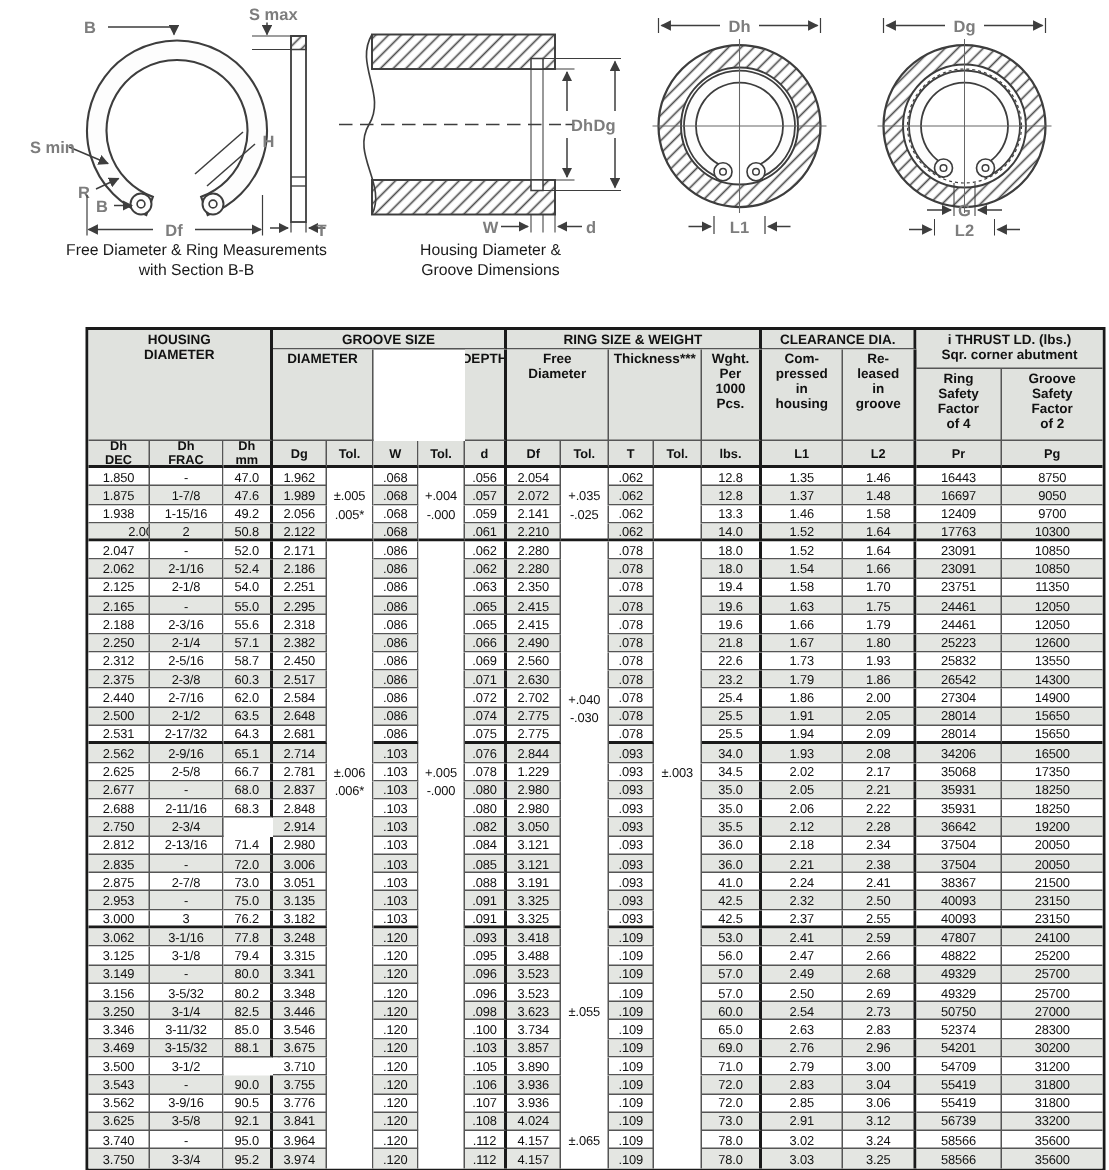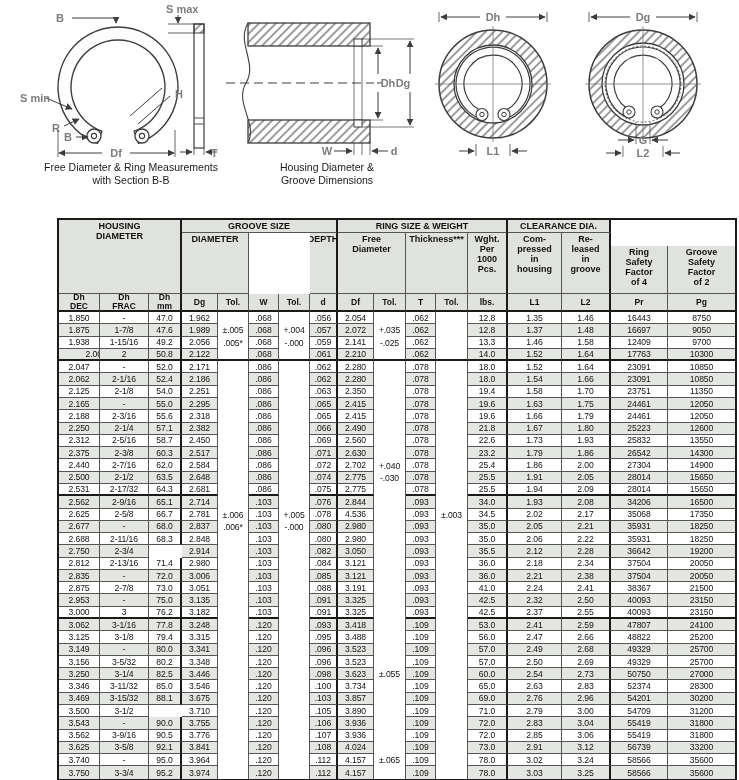--- a/index.html
+++ b/index.html
@@ -163,20 +163,21 @@
   <div class="caption" style="left:26px;width:210px">
     <span style="display:block">Free Diameter &amp; Ring Measurements</span>
     <span style="display:block">with Section B-B</span>
   </div>
 
   <div id="spec" style="grid-template-columns: 41px 49px 33px 36px 31px 30px 31px 28px 36px 32px 30px 32px 40px 54px 49px 57px 67px;">
       <div class="c hd top bR2" style="grid-area: 1 / 1 / 4 / 4;">HOUSING<br>DIAMETER</div>
       <div class="c hd bR2" style="grid-area: 1 / 4 / 2 / 9;">GROOVE SIZE</div>
       <div class="c hd bR2" style="grid-area: 1 / 9 / 2 / 14;">RING SIZE &amp; WEIGHT</div>
       <div class="c hd bR2" style="grid-area: 1 / 14 / 2 / 16;">CLEARANCE DIA.</div>
+      <div class="c hd top bR0" style="grid-area: 1 / 16 / 3 / 18;">i THRUST LD. (lbs.)<br>Sqr. corner abutment</div>
       <div class="c hd top" style="grid-area: 2 / 4 / 4 / 6;">DIAMETER</div>
       <div class="c hd top bR2" style="grid-area: 2 / 8 / 4 / 9;">DEPTH</div>
       <div class="c hd top" style="grid-area: 2 / 9 / 4 / 11;">Free<br>Diameter</div>
       <div class="c hd top" style="grid-area: 2 / 11 / 4 / 13;">Thickness***</div>
       <div class="c hd top bR2" style="grid-area: 2 / 13 / 4 / 14;">Wght.<br>Per<br>1000<br>Pcs.</div>
       <div class="c hd top" style="grid-area: 2 / 14 / 4 / 15;">Com-<br>pressed<br>in<br>housing</div>
       <div class="c hd top bR2" style="grid-area: 2 / 15 / 4 / 16;">Re-<br>leased<br>in<br>groove</div>
       <div class="c hd top" style="grid-area: 3 / 16 / 4 / 17;">Ring<br>Safety<br>Factor<br>of 4</div>
       <div class="c hd top bR0" style="grid-area: 3 / 17 / 4 / 18;">Groove<br>Safety<br>Factor<br>of 2</div>
       <div class="c hd sym bB2" style="grid-area: 4 / 1 / 5 / 2;">Dh<br>DEC</div>
@@ -469,21 +470,21 @@
       <div class="c bc shade" style="grid-area: 20 / 16 / 21 / 17;">34206</div>
       <div class="c bc shade bR0" style="grid-area: 20 / 17 / 21 / 18;">16500</div>
       <div class="c bc" style="grid-area: 21 / 1 / 22 / 2;">2.625</div>
       <div class="c bc" style="grid-area: 21 / 2 / 22 / 3;">2-5/8</div>
       <div class="c bc bR2" style="grid-area: 21 / 3 / 22 / 4;">66.7</div>
       <div class="c bc" style="grid-area: 21 / 4 / 22 / 5;">2.781</div>
       <div class="c bc tol" style="grid-area: 21 / 5 / 22 / 6;">±.006</div>
       <div class="c bc" style="grid-area: 21 / 6 / 22 / 7;">.103</div>
       <div class="c bc tol" style="grid-area: 21 / 7 / 22 / 8;">+.005</div>
       <div class="c bc bR2" style="grid-area: 21 / 8 / 22 / 9;">.078</div>
-      <div class="c bc" style="grid-area: 21 / 9 / 22 / 10;">4.536</div>
+      <div class="c bc" style="grid-area: 21 / 9 / 22 / 10;">1.229</div>
       <div class="c bc tol" style="grid-area: 21 / 10 / 22 / 11;"></div>
       <div class="c bc" style="grid-area: 21 / 11 / 22 / 12;">.093</div>
       <div class="c bc tol" style="grid-area: 21 / 12 / 22 / 13;">±.003</div>
       <div class="c bc bR2" style="grid-area: 21 / 13 / 22 / 14;">34.5</div>
       <div class="c bc" style="grid-area: 21 / 14 / 22 / 15;">2.02</div>
       <div class="c bc bR2" style="grid-area: 21 / 15 / 22 / 16;">2.17</div>
       <div class="c bc" style="grid-area: 21 / 16 / 22 / 17;">35068</div>
       <div class="c bc bR0" style="grid-area: 21 / 17 / 22 / 18;">17350</div>
       <div class="c bc shade" style="grid-area: 22 / 1 / 23 / 2;">2.677</div>
       <div class="c bc shade" style="grid-area: 22 / 2 / 23 / 3;">-</div>

